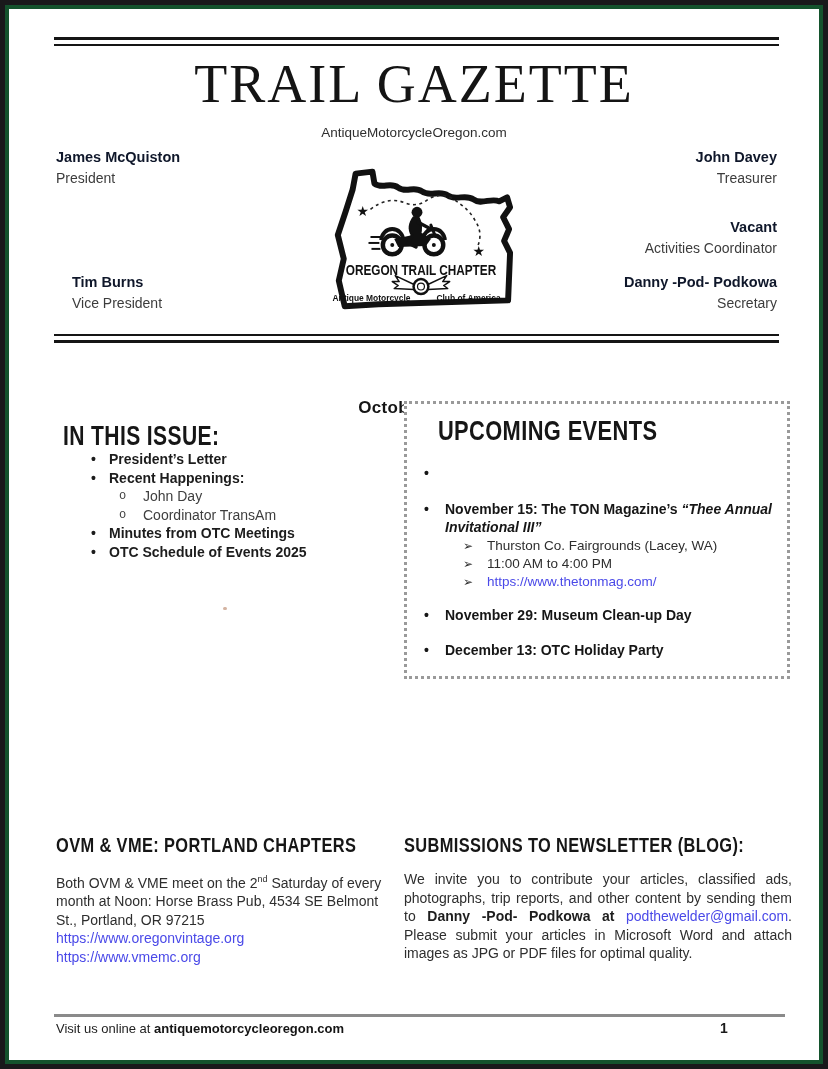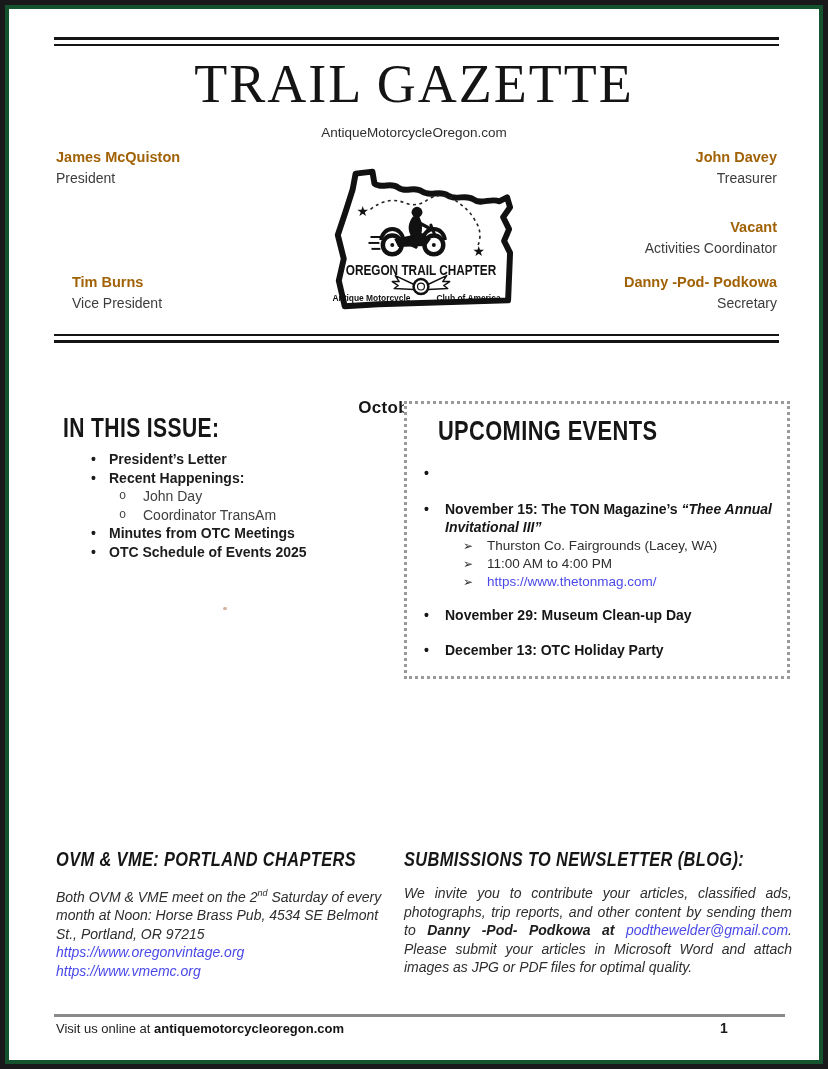--- a/index.html
+++ b/index.html
@@ -17,27 +17,27 @@
   .rule-gray { background:#8a8a8a; height:3px; }
 
   
   .masthead { left:0; right:0; top:44px; text-align:center;
     font-family:"Liberation Serif", serif; font-size:54px; letter-spacing:2px;
     color:#141414; font-weight:500; }
   .site { left:0; right:0; top:116px; text-align:center; font-size:13.5px; color:#2f2f2f; }
 
   
   .officer { font-size:14px; line-height:21px; }
-  .officer .nm { font-weight:bold; color:#a16207; font-size:14.5px; }
+  .officer .nm { font-weight:bold; color:#0f172a; font-size:14.5px; }
   .officer .rl { color:#3c3c3c; }
   .off-left { text-align:left; }
   .off-right { text-align:right; }
 
   
-  .cond { font-weight:800; color:#161616; white-space:nowrap; letter-spacing:0.5px; }
+  .cond { font-weight:800; color:#161616; white-space:nowrap; letter-spacing:0.5px;margin-top:8px; }
   .cond-inner { display:inline-block; transform:scaleX(0.78); }
   .org-left .cond-inner { transform-origin:left center; }
   .org-center { }
   .org-center .cond-inner { transform-origin:center center; }
 
   .date-line { left:0; right:0; top:348px; text-align:center; font-weight:bold;
     font-size:17px; color:#151515; letter-spacing:0.3px;margin-top:41px; }
 
   
   .iti-list { left:54px; top:441px; width:330px; }
@@ -56,21 +56,21 @@
   .ev-row .txt { width:330px; }
   .ev-sub { display:flex; font-size:13.5px; line-height:18px; color:#2e2e2e; font-weight:normal; }
   .ev-sub .mk { width:24px; margin-left:56px; flex:none; font-size:12px; color:#2e2e2e; }
   .ital { font-style:italic; }
   a.lnk { color:#4a49e8; text-decoration:none; cursor:pointer; }
 
   .stray { left:214px; top:598px; width:4px; height:3px; background:#c9a08a;
     border-radius:2px; opacity:0.8; }
 
   
-  .b-sec { top:838px;font-style:italic; }
+  .b-sec { top:816px; }
   .b-head { font-size:21px; }
   .b-par { margin-top:13px; font-size:14px; line-height:18.5px; color:#2e2e2e; }
   .sec-left { left:47px; width:330px; }
   .sec-right { left:395px; width:388px; }
   .sec-right .b-par { text-align:justify; }
   sup { font-size:9px; }
   .bold { font-weight:bold; color:#1d1d1d; }
 
   
   .footer-rule { left:45px; top:1005px; width:731px; }

